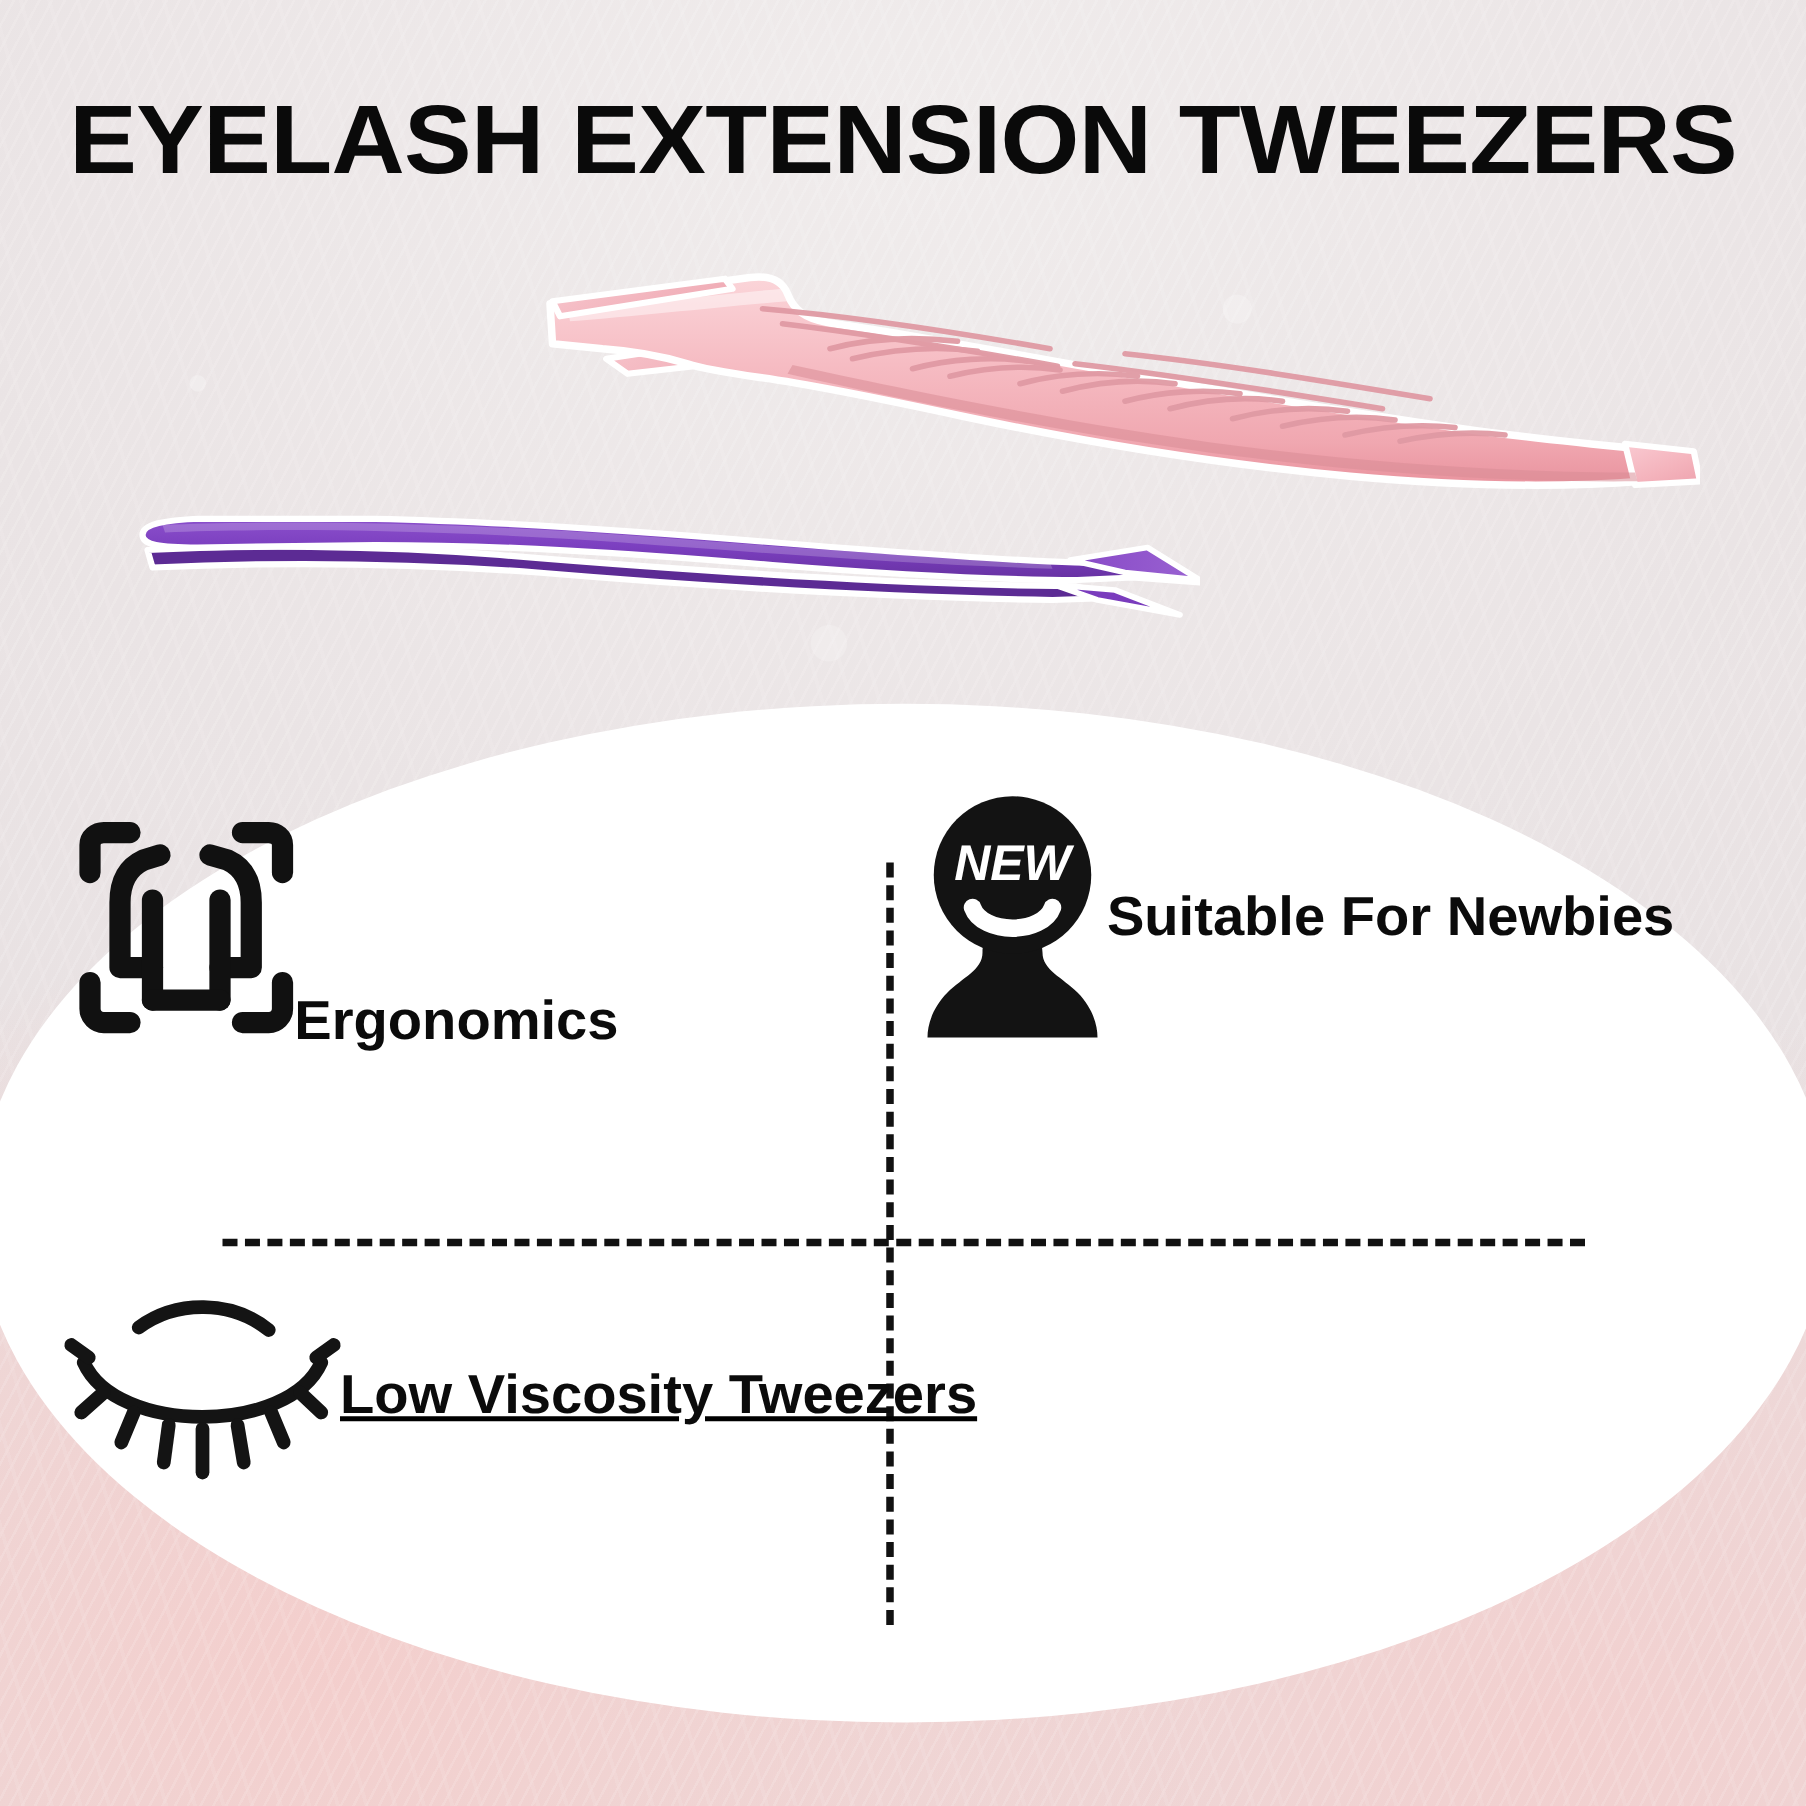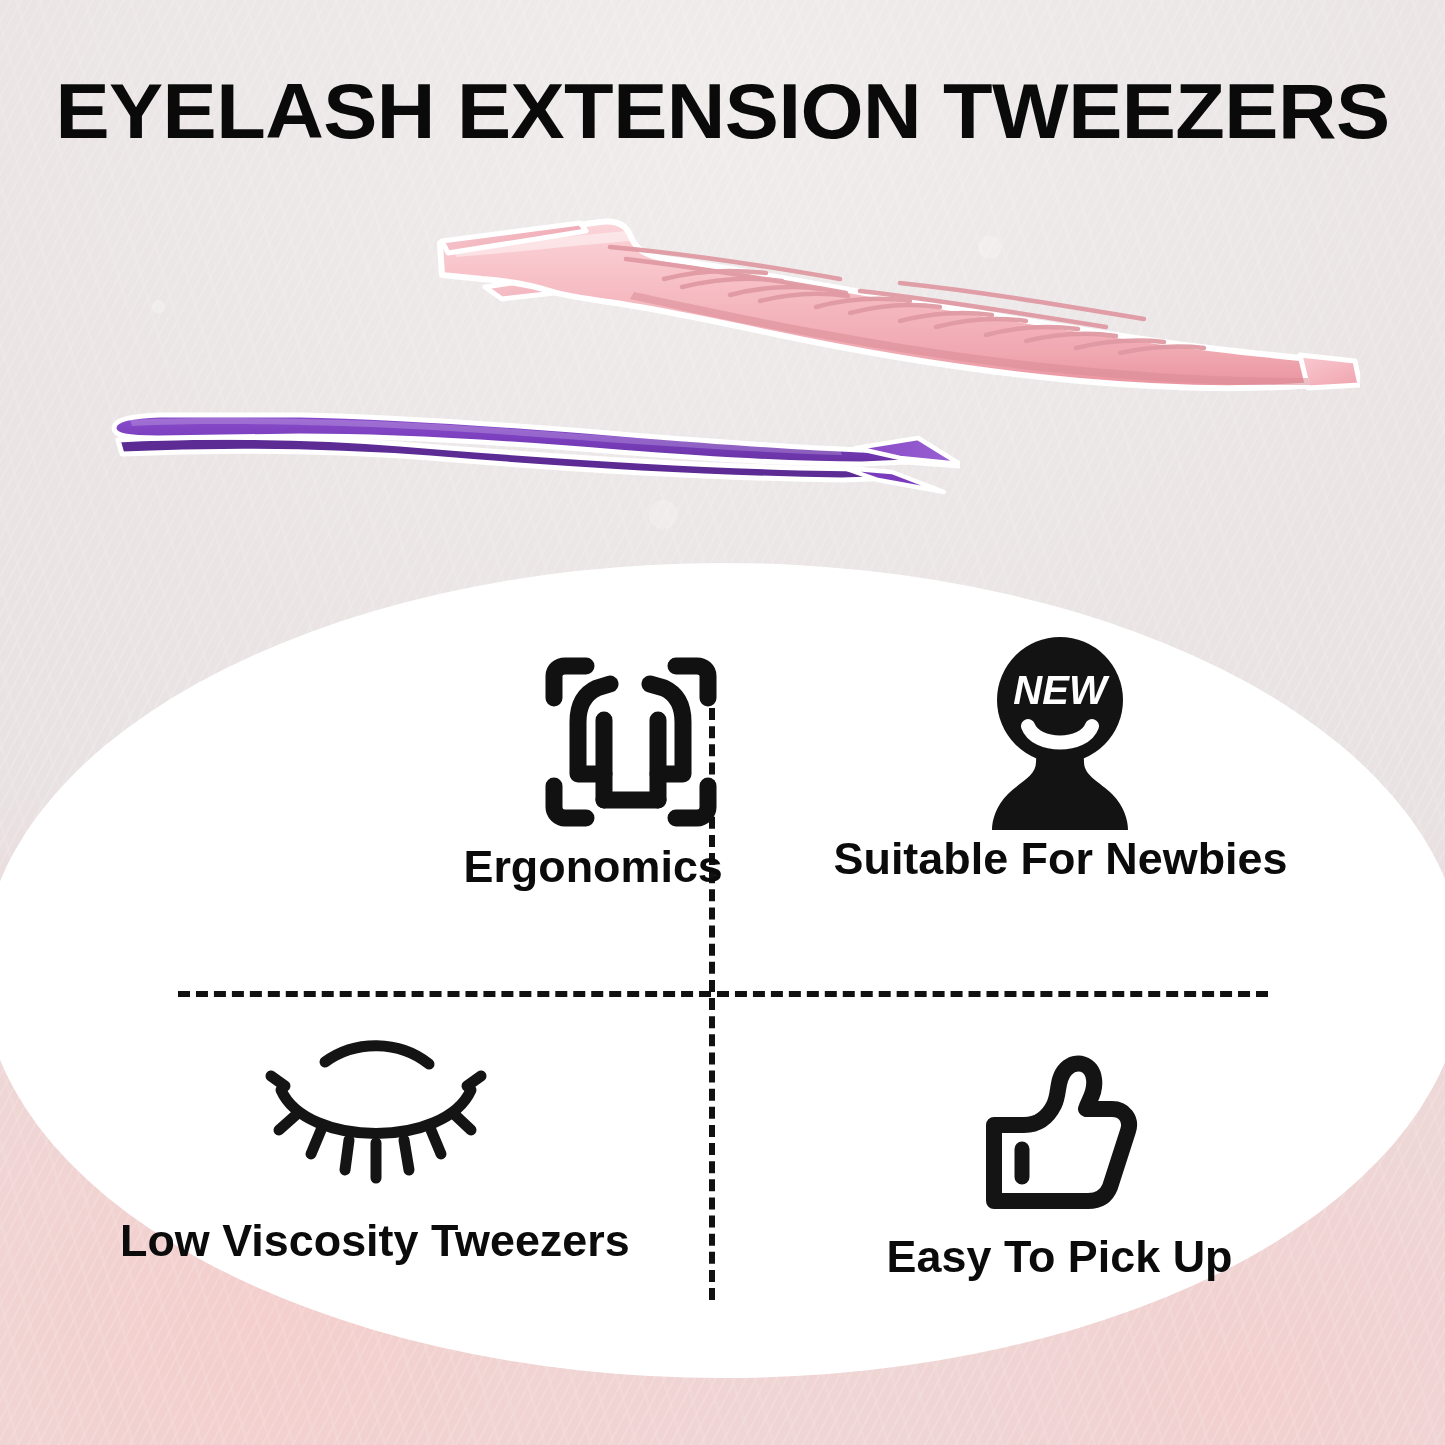--- a/index.html
+++ b/index.html
@@ -87,26 +87,26 @@
     position: absolute;
     left: 0;
     top: 620px;
     width: 1445px;
     height: 700px;
   }
   .cell {
     position: absolute;
     width: 660px;
     display: flex;
-    flex-direction: column;
+    flex-direction: row;
     align-items: center;
   }
   .cell-tl { left: 60px;  top: 22px; align-items: flex-end;  }
   .cell-tr { left: 730px; top: 14px;  }
-  .cell-bl { left: 45px;  top: 396px; }
+  .cell-bl { left: 45px;  top: 396px; text-decoration: underline; }
   .cell-br { left: 730px; top: 412px; }
 
   .icon-box {
     height: 200px;
     display: flex;
     align-items: center;
     justify-content: center;
   }
   .cap {
     font-size: 44px;
@@ -326,36 +326,15 @@
           <path d="M 117 117 L 117 152"></path>
           <path d="M 145 114 L 150 144"></path>
           <path d="M 172 104 L 182 128"></path>
           <path d="M 195 88 L 212 104"></path>
           <path d="M 208 60 L 222 50"></path>
         </svg>
       </div>
       <div class="cap cap-wide">Low Viscosity Tweezers</div>
     </div>
 
-    <div class="cell cell-br">
-      <div class="icon-box">
-        <svg width="160" height="158" viewBox="0 0 160 158" fill="none" stroke="#141414" stroke-width="16" stroke-linejoin="round" stroke-linecap="round">
-
-          <path d="M 14 72
-                   L 44 72
-                   C 58 72, 68 64, 74 52
-                   C 80 40, 76 26, 86 16
-                   C 96 6, 112 10, 114 26
-                   C 116 40, 108 48, 106 56
-                   L 132 56
-                   C 144 56, 152 66, 148 78
-                   L 130 134
-                   C 126 144, 118 148, 108 148
-                   L 14 148 Z"></path>
-
-          <path d="M 42 96 L 42 124" stroke-width="15"></path>
-        </svg>
-      </div>
-      <div class="cap">Easy To Pick Up</div>
-    </div>
 
   </div>
 </div>
 
 </body></html>

